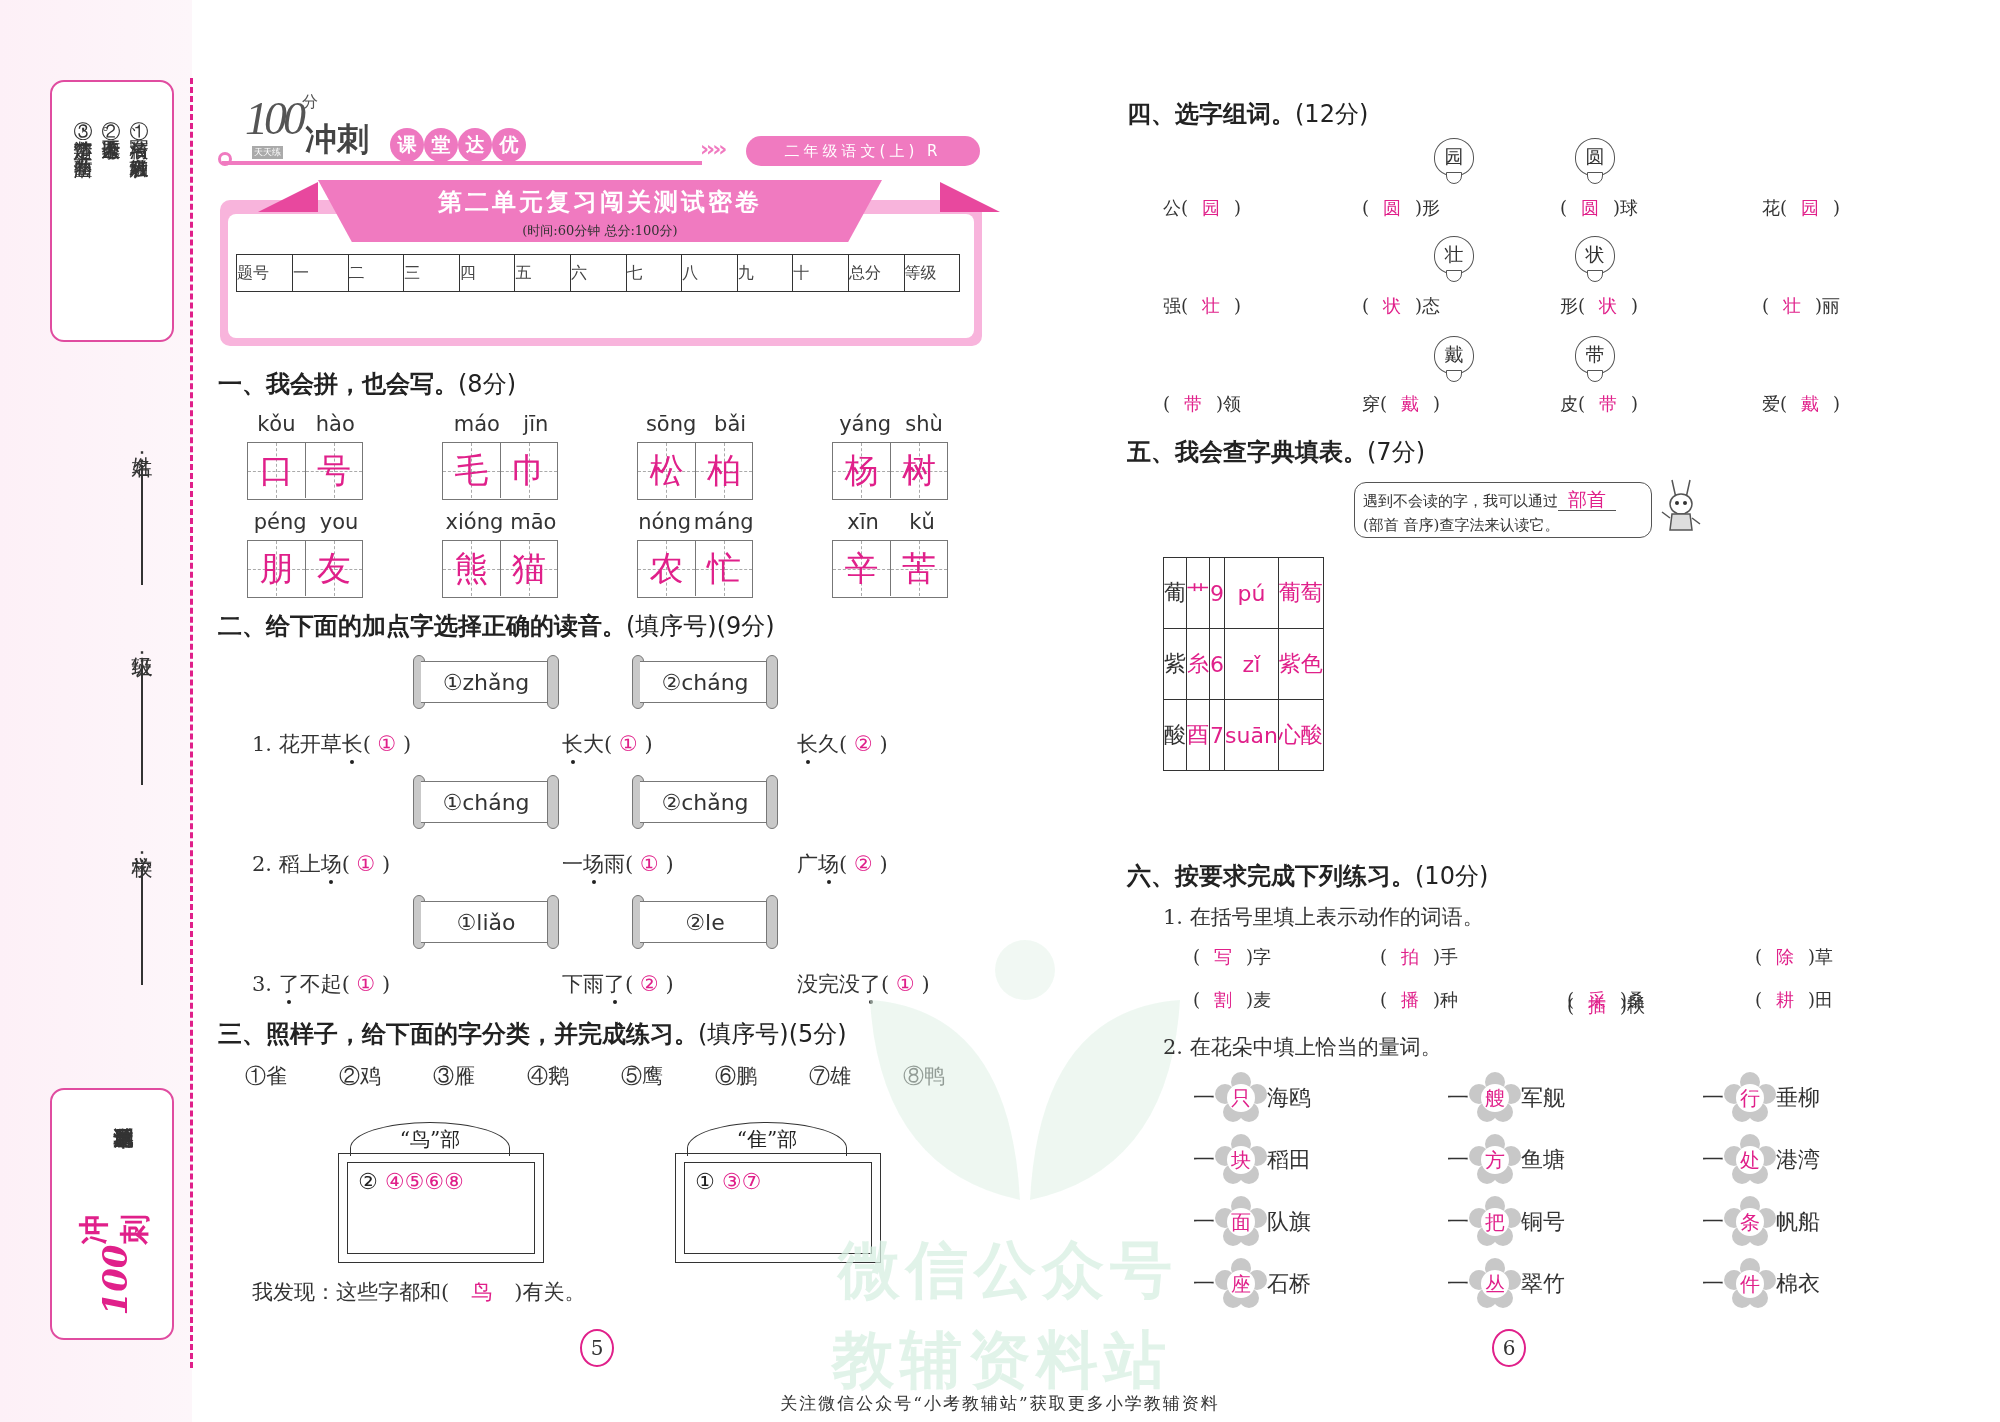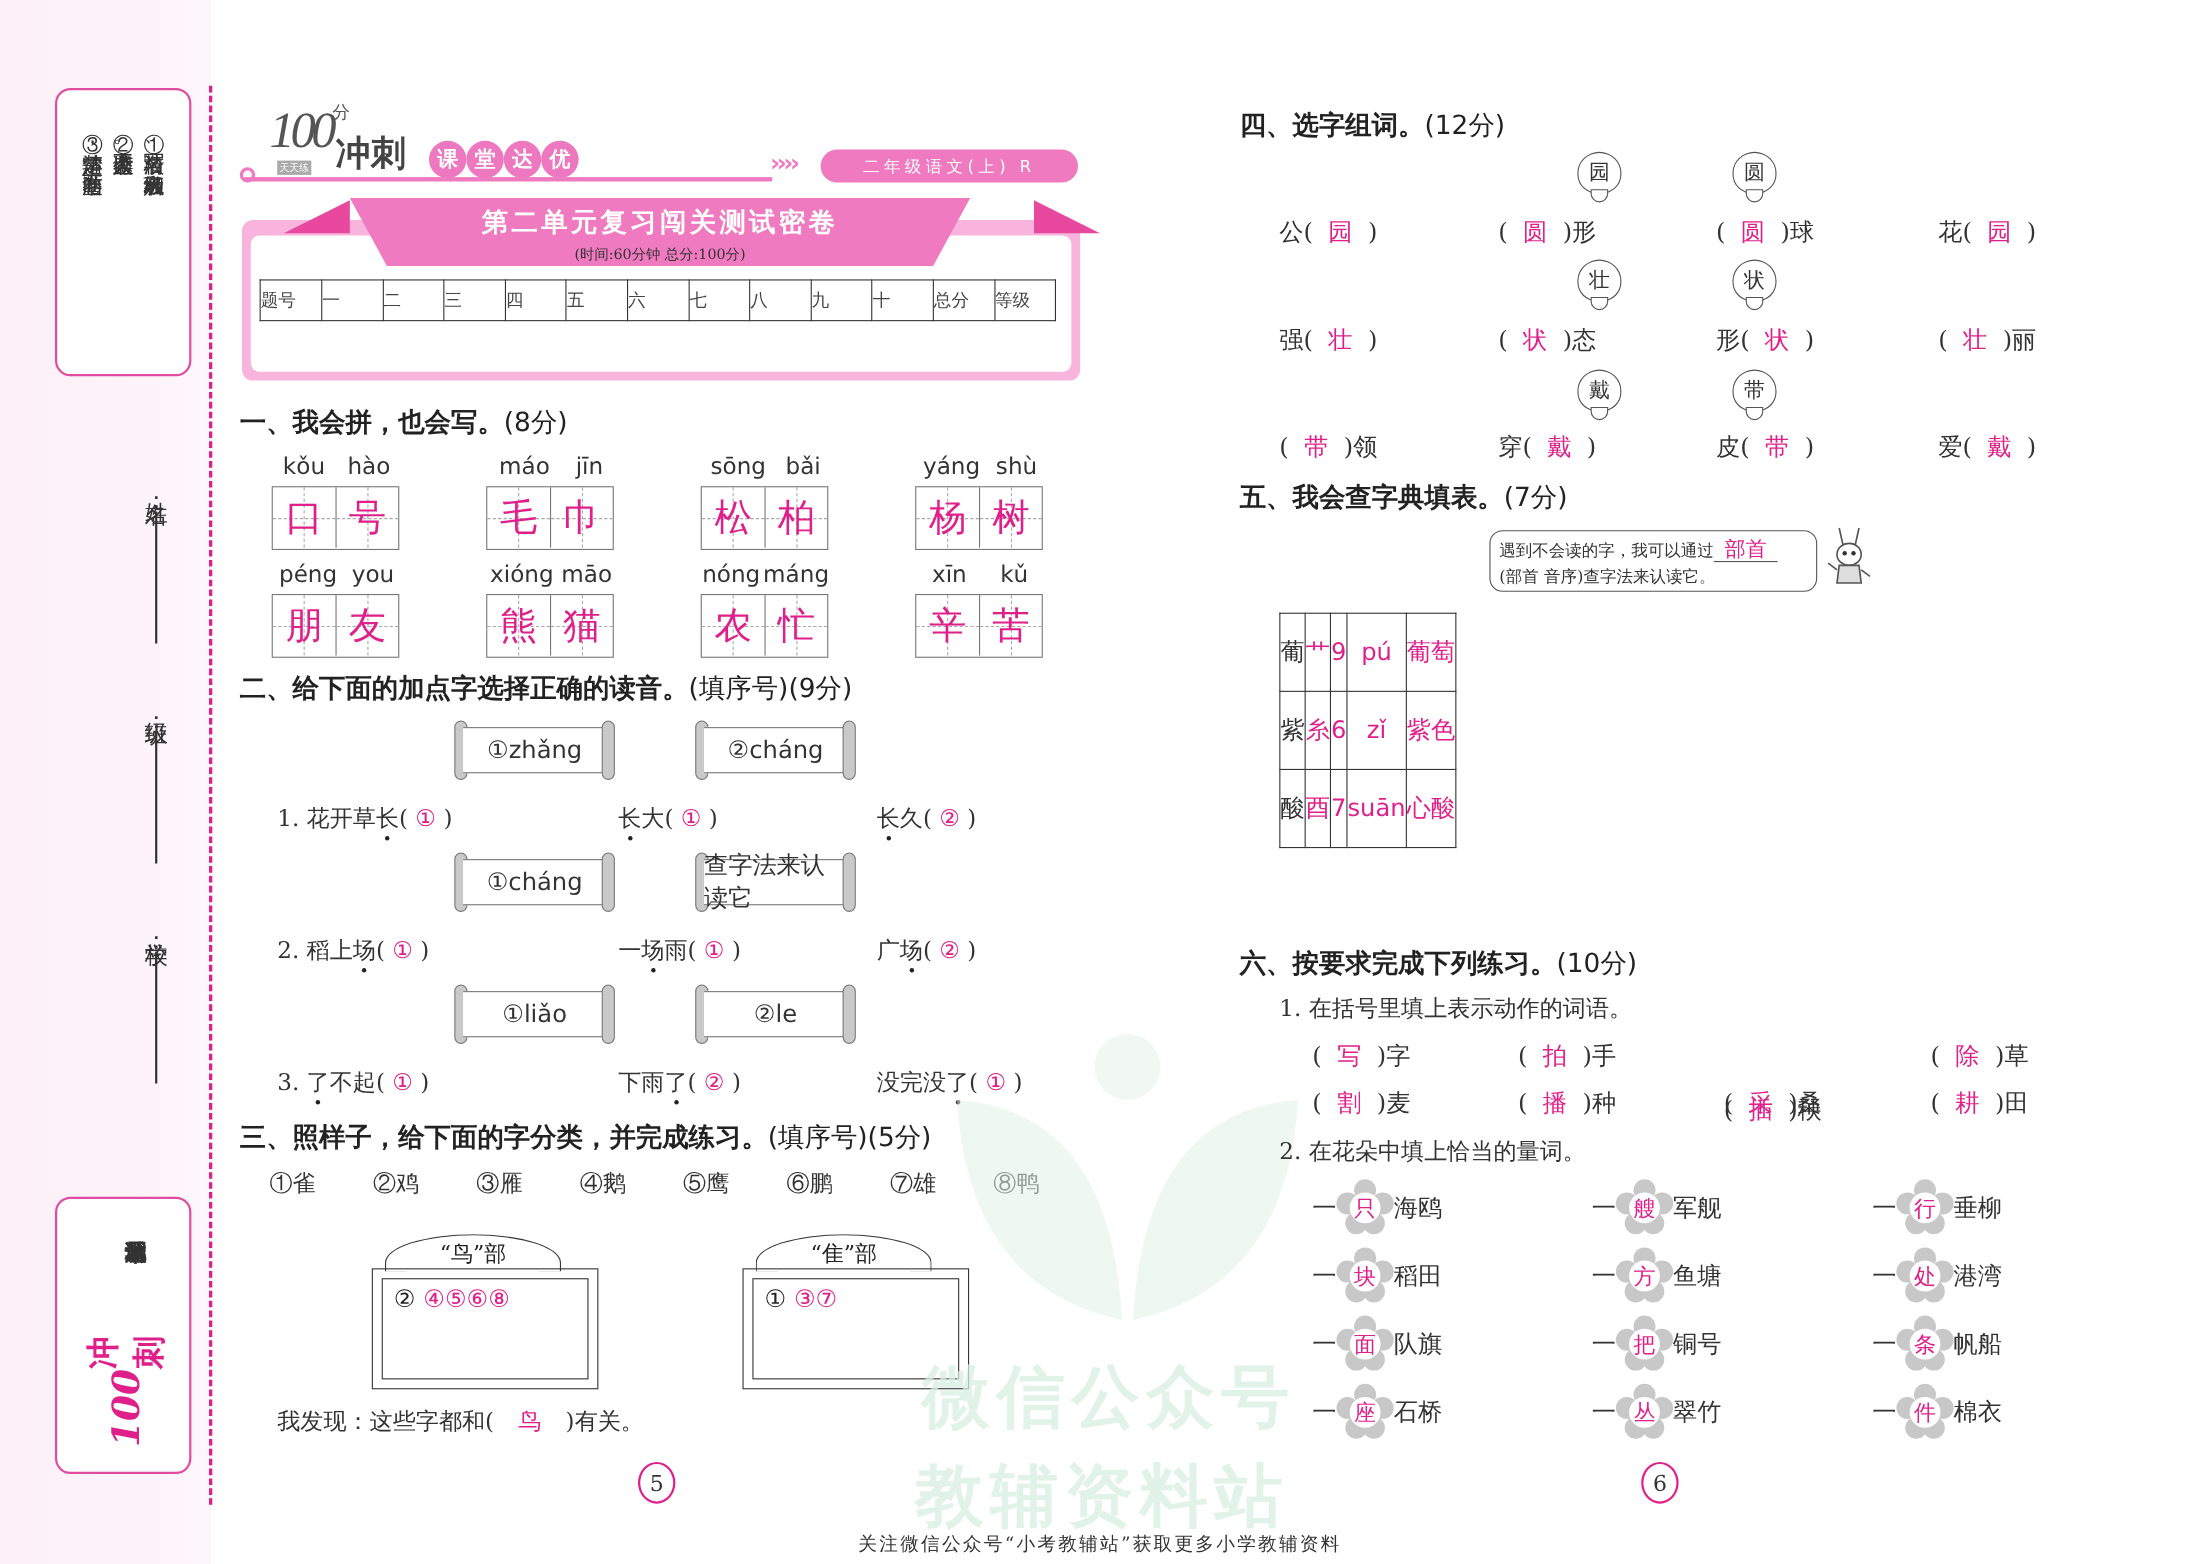--- a/index.html
+++ b/index.html
@@ -68,21 +68,21 @@
 
   
   .rad-box { position: absolute; width: 206px; height: 110px; border: 1.5px solid #333; }
   .rad-box .inner { position: absolute; left: 8px; top: 8px; right: 8px; bottom: 8px; border: 1.5px solid #333; padding: 6px 10px; font-size: 22px; font-family: "DejaVu Sans", sans-serif; }
   .rad-cap { position: absolute; width: 160px; height: 34px; border: 1.5px solid #333; border-bottom: none; border-radius: 80px 80px 0 0 / 26px 26px 0 0; text-align: center; font-size: 20px; padding-top: 3px; }
 
   
   .mush { position: absolute; width: 40px; height: 48px; }
   .mush .cap { position: absolute; left: 0; top: 0; width: 40px; height: 38px; border: 1.5px solid #555; border-radius: 50% 50% 45% 45%; background: #fff; display: flex; align-items: center; justify-content: center; font-size: 19px; color: #333; }
   .mush .stem { position: absolute; left: 12px; top: 34px; width: 16px; height: 12px; border: 1.5px solid #555; border-radius: 0 0 8px 8px; background: #fff; }
-  .fill { position: absolute; font-size: 22px; color: #333; white-space: nowrap; }
+  .fill { position: absolute; font-size: 18px; color: #333; white-space: nowrap; }
   .fill .pink { padding: 0 14px; }
 
   #dict-bubble { left: 1354px; top: 482px; width: 298px; height: 56px; border: 1.5px solid #555; border-radius: 12px; font-size: 15px; color: #333; padding: 4px 8px; line-height: 24px; }
   #dict-table { left: 1163px; top: 557px; border-collapse: collapse; }
   #dict-table td { border: 1.5px solid #333; height: 71px; text-align: center; font-size: 22px; color: #333; }
   #dict-table td.pink { color: #e0208a; }
   #dict-table td.pink.sans { font-family: "DejaVu Sans", sans-serif; }
 
   .flower-item { position: absolute; display: flex; align-items: center; font-size: 22px; color: #333; white-space: nowrap; }
   .flower { position: relative; width: 44px; height: 44px; margin: 0 4px; }
@@ -309,21 +309,21 @@
 <div class="q-line" style="left:562px;top:730px;"><span class="dotchar">长</span><span>大</span>(  <span class="circ">①</span>  )</div>
 <div class="q-line" style="left:797px;top:730px;"><span class="dotchar">长</span><span>久</span>(  <span class="circ">②</span>  )</div>
 
 <div class="scroll" style="left:411px;top:775px;">
     <div class="rod l"></div>
     <div class="body">①cháng</div>
     <div class="rod r"></div>
   </div>
 <div class="scroll" style="left:630px;top:775px;">
     <div class="rod l"></div>
-    <div class="body">查字法来认读它</div>
+    <div class="body">②chǎng</div>
     <div class="rod r"></div>
   </div>
 <div class="q-line" style="left:252px;top:850px;"><span>2.</span> <span>稻上</span><span class="dotchar">场</span>(  <span class="circ">①</span>  )</div>
 <div class="q-line" style="left:562px;top:850px;"><span>一</span><span class="dotchar">场</span><span>雨</span>(  <span class="circ">①</span>  )</div>
 <div class="q-line" style="left:797px;top:850px;"><span>广</span><span class="dotchar">场</span>(  <span class="circ">②</span>  )</div>
 
 <div class="scroll" style="left:411px;top:895px;">
     <div class="rod l"></div>
     <div class="body">①liǎo</div>
     <div class="rod r"></div>

